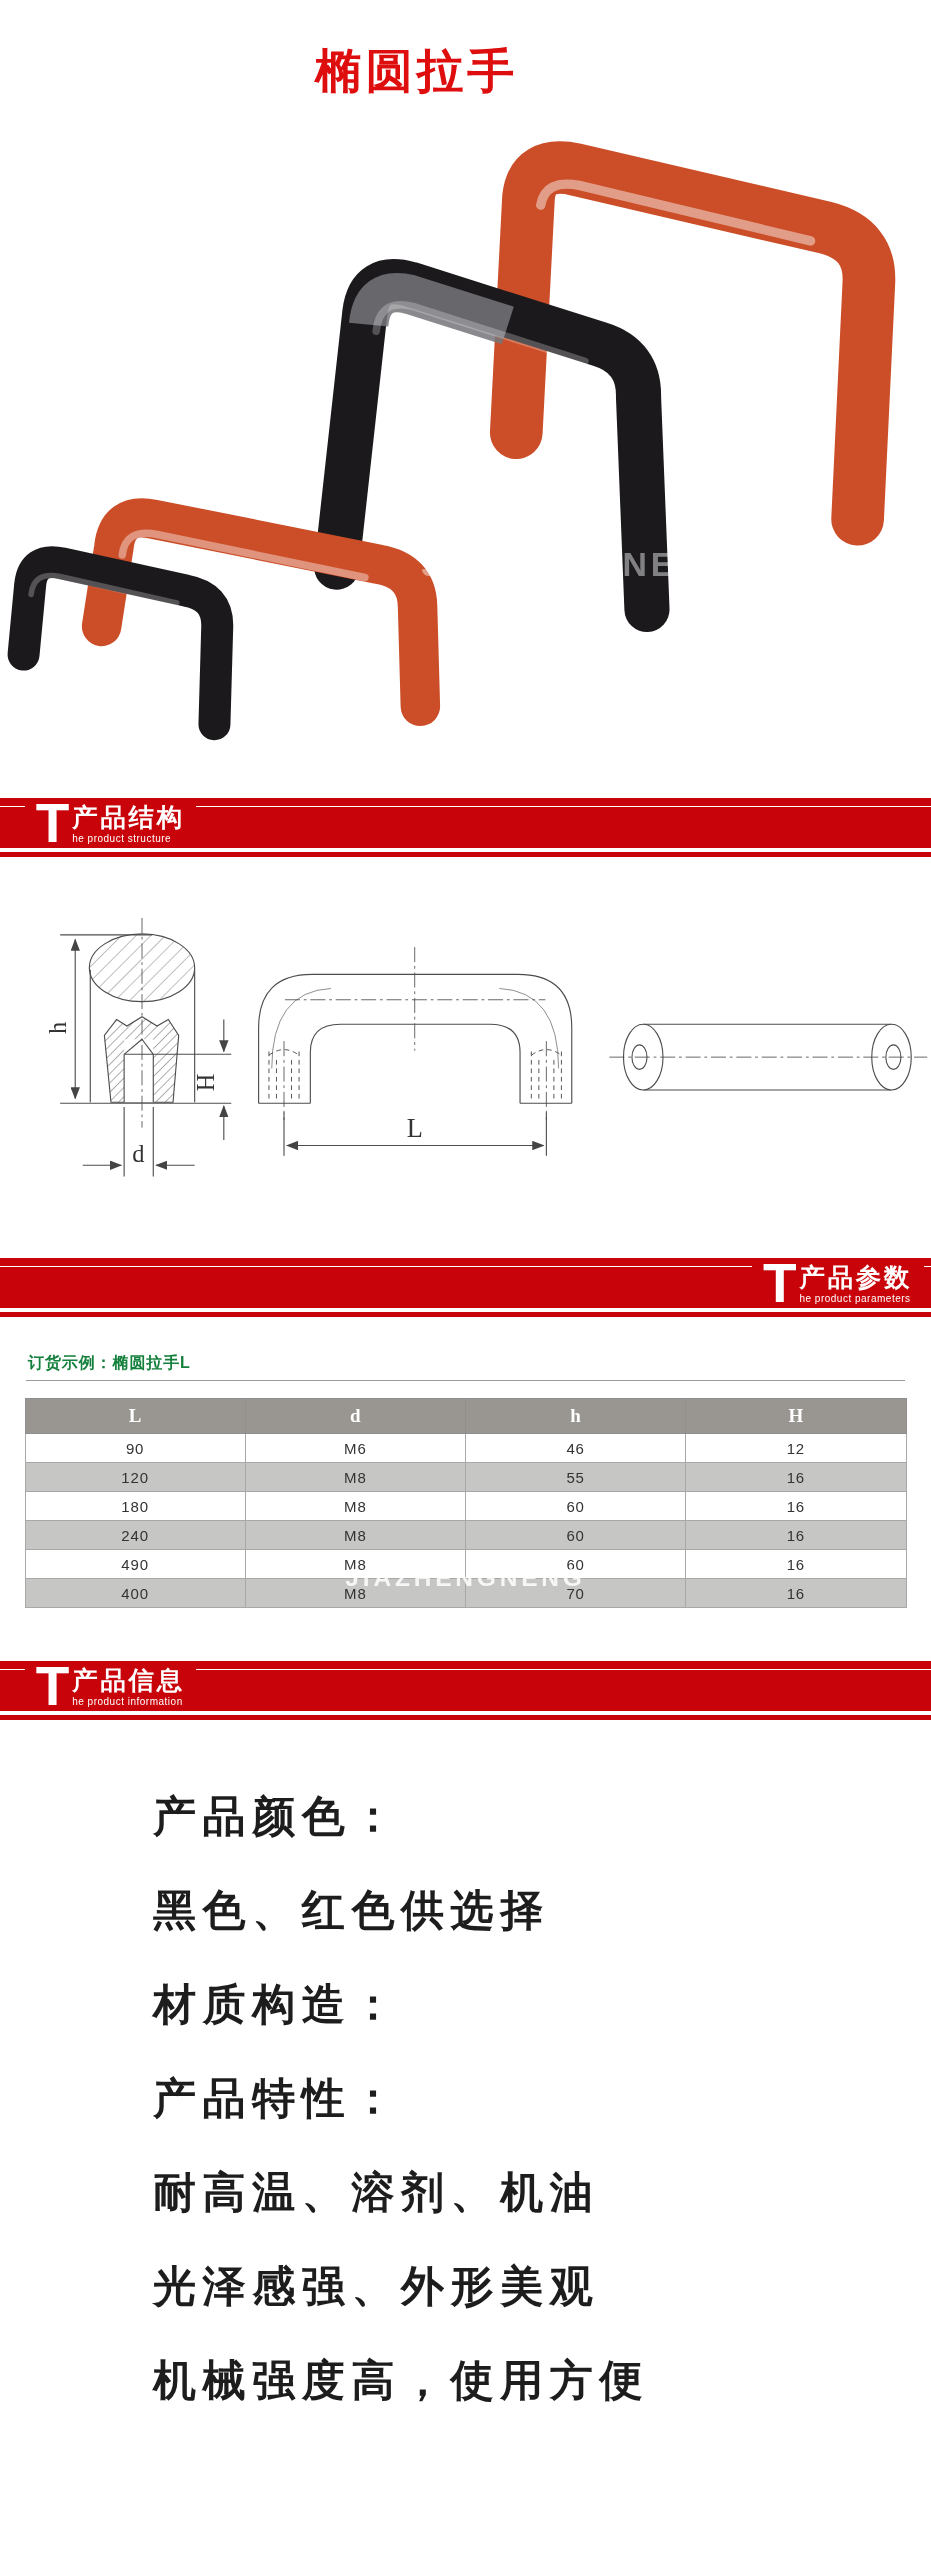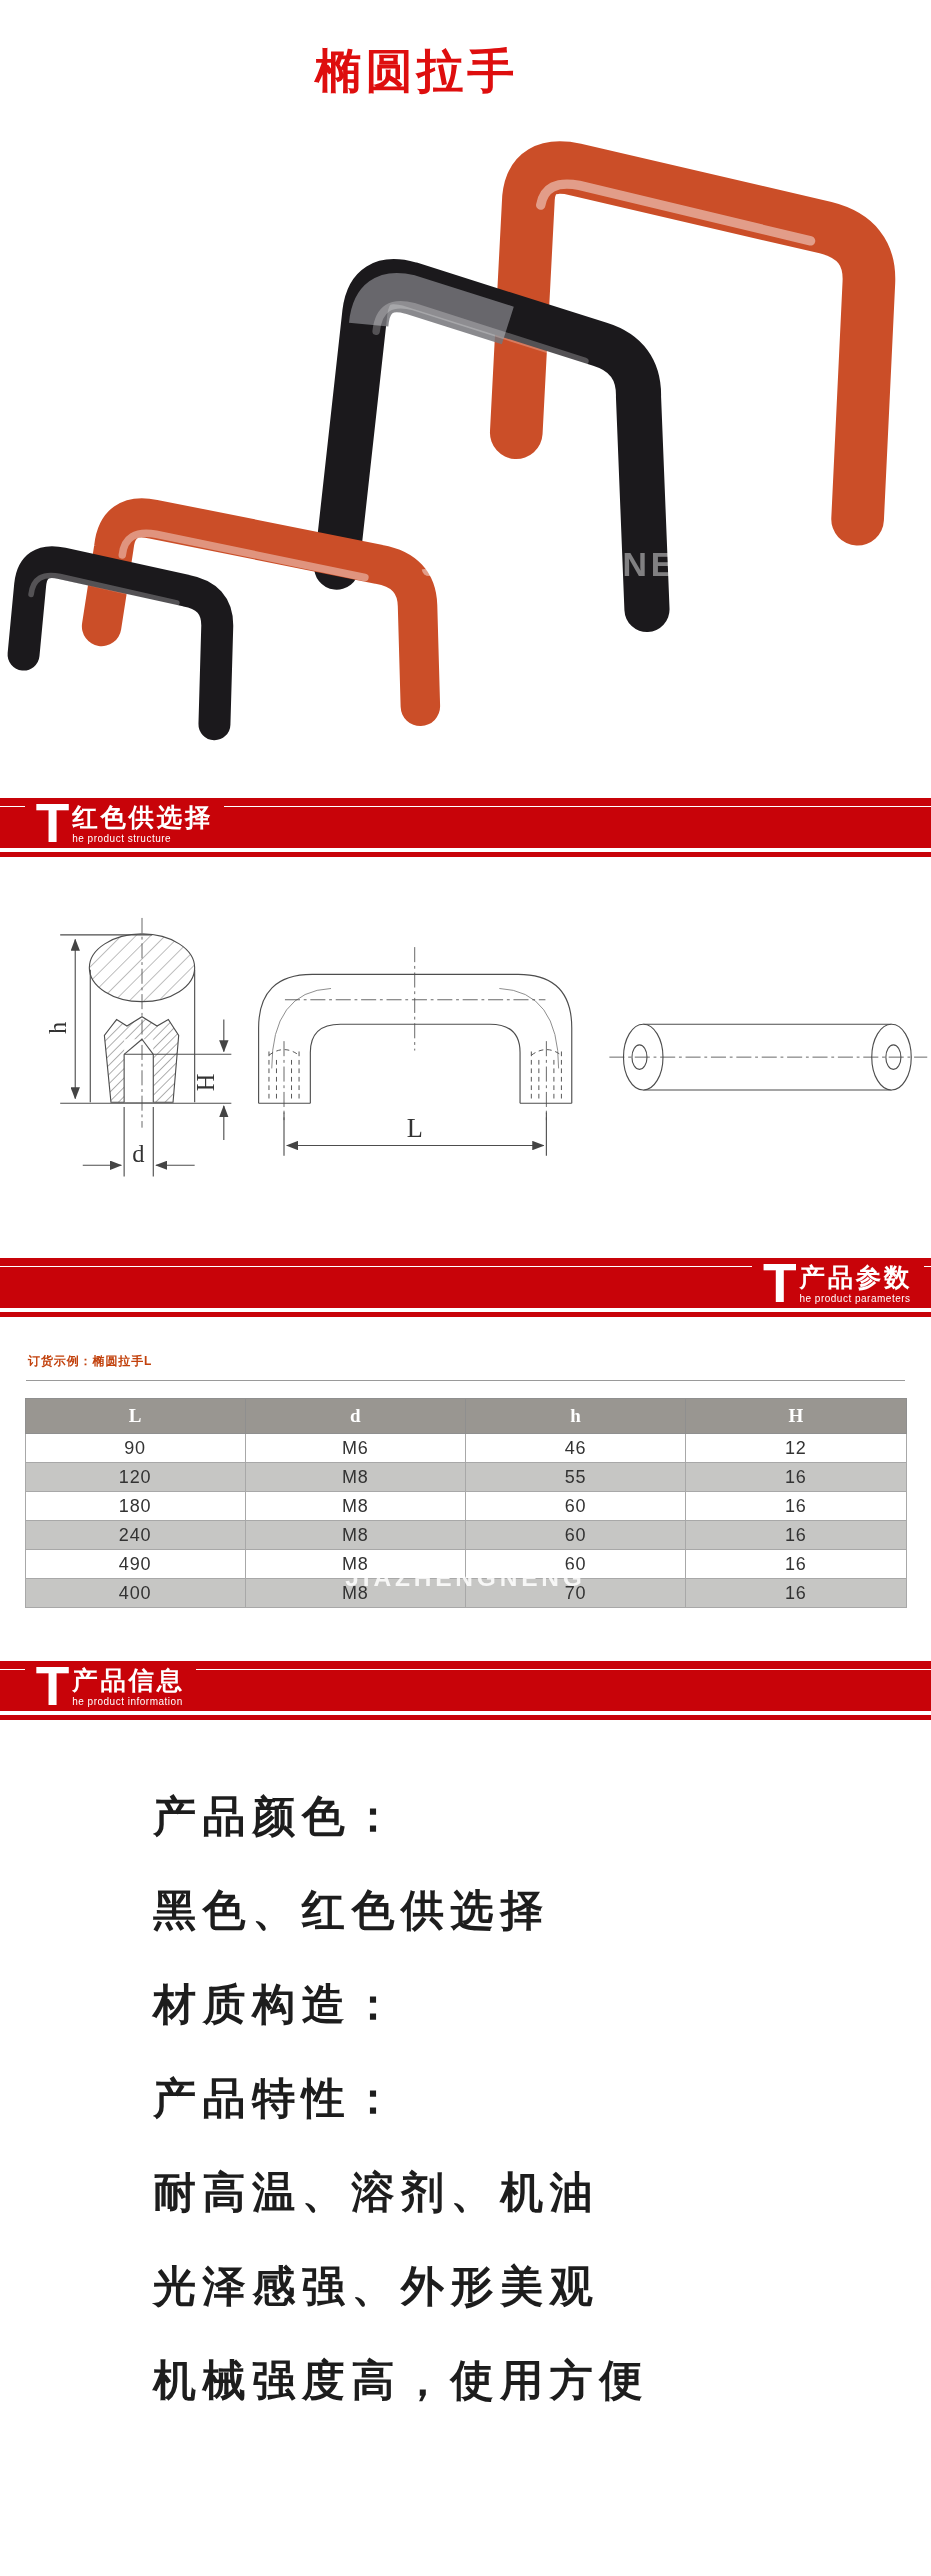--- a/index.html
+++ b/index.html
@@ -33,35 +33,35 @@
     font-family:"Liberation Sans",sans-serif;
   }
   .banner .tx{display:flex;flex-direction:column;}
   .banner .zh{font-size:25.4px;font-weight:bold;color:#fff;line-height:28px;letter-spacing:2.8px;margin-top:1.9px;}
   .banner .en{font-size:10px;color:#fff;line-height:15px;letter-spacing:0.5px;}
   #banner-structure{top:798px;}
   #banner-parameters{top:1258px;}
   #banner-info{top:1661px;}
   
   .order-example{
-    position:absolute;left:28px;top:1353px;font-size:12px;font-weight:bold;
-    color:#c2410c;letter-spacing:0.9px;
+    position:absolute;left:28px;top:1353px;font-size:16px;font-weight:bold;
+    color:#15803d;letter-spacing:0.9px;
   }
   .order-rule{position:absolute;left:26px;top:1380px;width:879px;height:0.9px;background:#9a9a9a;}
   table.params{
     position:absolute;left:24.5px;top:1398px;width:882px;
     border-collapse:collapse;table-layout:fixed;
   }
   table.params th{
     height:32px;background:#999691;color:#ffffff;
     font-family:"Liberation Serif",serif;font-size:19px;font-weight:bold;
     border:0.9px solid #8f8f8f;text-align:center;
   }
   table.params td{
-    height:26px;font-size:18px;color:#333333;text-align:center;
+    height:26px;font-size:15px;color:#333333;text-align:center;
     border:0.9px solid #a8a8a8;letter-spacing:0.9px;
   }
   table.params tr.odd td{background:#ffffff;}
   table.params tr.even td{background:#c6c6c4;margin-top:16px;}
   .table-watermark{
     position:absolute;left:24.5px;top:1564px;width:882px;text-align:center;
     font-size:24.5px;font-weight:bold;color:rgba(255,255,255,0.85);
     letter-spacing:3.8px;pointer-events:none;
   }
   
@@ -94,21 +94,21 @@
 
     <text x="615" y="492" text-anchor="middle" font-size="36" font-weight="bold" letter-spacing="4" fill="rgba(255,255,255,0.45)">JIAZHENGNENG</text>
   </svg>
 </div>
 
 <div class="banner" id="banner-structure">
   <div class="topline"></div>
   <div class="content left">
     <span class="big-t">T</span>
     <span class="tx">
-      <span class="zh">红色供选择</span>
+      <span class="zh">产品结构</span>
       <span class="en">he product structure</span>
     </span>
   </div>
 </div>
 
 <div class="drawing-wrap">
   <svg width="931" height="339" viewBox="0 0 990 360">
     <defs>
       <marker id="arr" markerWidth="13" markerHeight="10" refX="12" refY="5" orient="auto-start-reverse" markerUnits="userSpaceOnUse">
         <path d="M0,0 L13,5 L0,10 z" fill="#444"></path>

